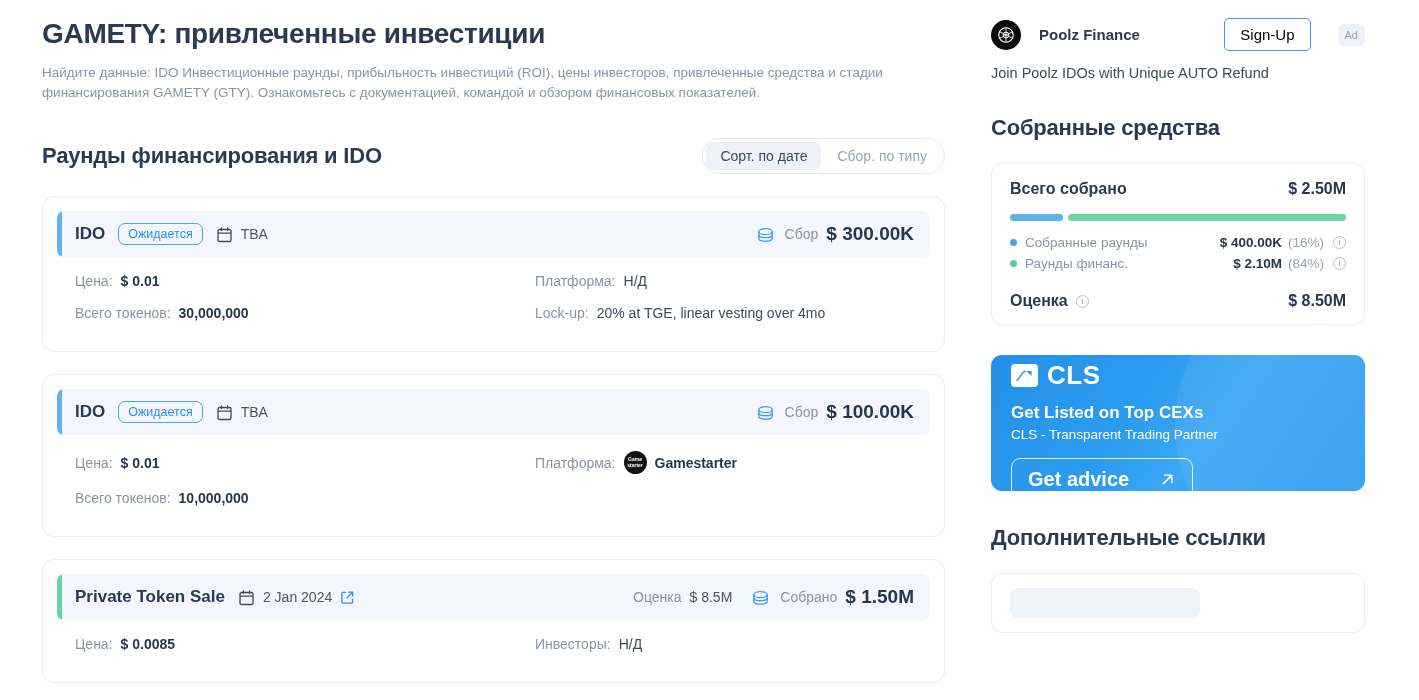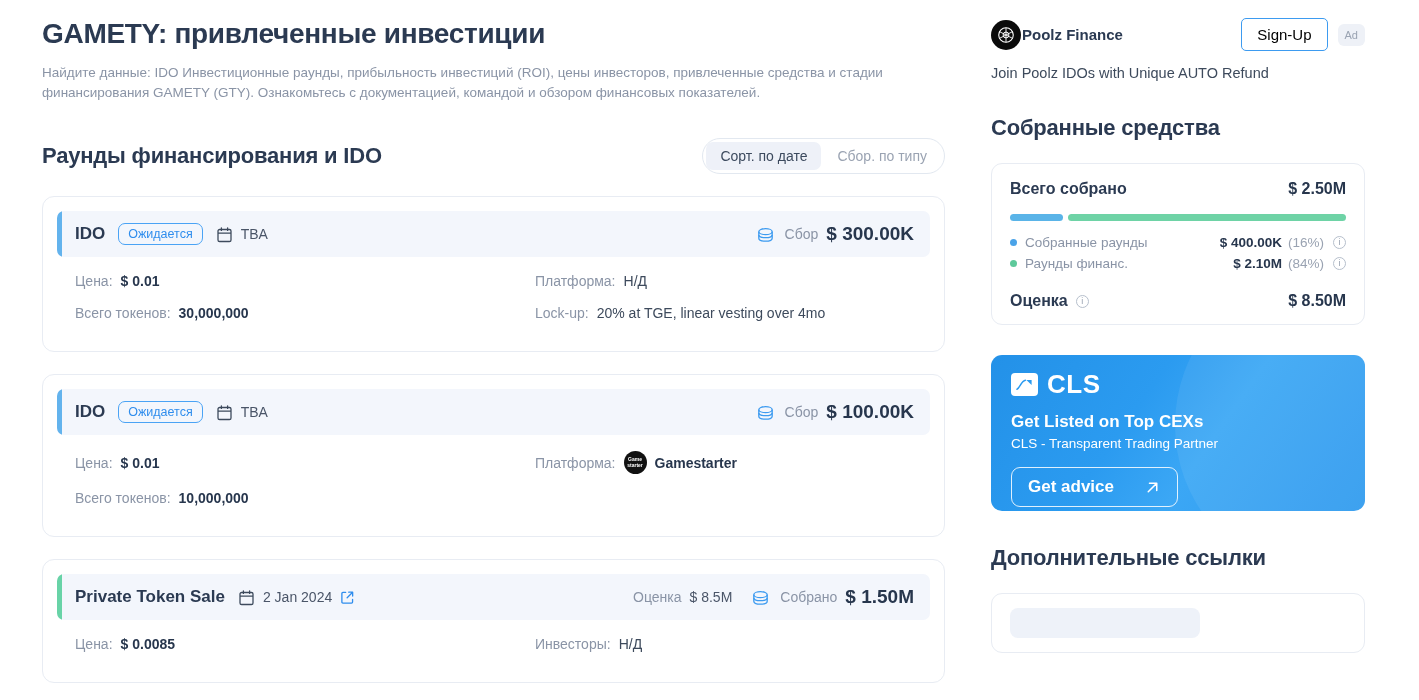--- a/index.html
+++ b/index.html
@@ -96,21 +96,21 @@
   .plat-logo {
     width: 23px; height: 23px; border-radius: 50%;
     background: #111; color: #fff; flex: none;
     display: flex; align-items: center; justify-content: center;
     font-size: 5px; line-height: 1.05; font-weight: 700; text-align: center;
   }
 
   
   .right-col { width: 444px; padding: 18px 54px 0 16px; }
 
-  .ad-head { display: flex; align-items: center; gap: 1px; }
+  .ad-head { display: flex; align-items: center; gap: 18px; }
   .poolz-logo {
     width: 30px; height: 30px; border-radius: 50%; background: #0b0b0b;
     display: flex; align-items: center; justify-content: center; flex: none;
   }
   .ad-name { font-size: 15px; font-weight: 700; color: #2b3a52; flex: 1; }
   .signup-btn {
     border: 1px solid #3d9bf0; color: #000000; background: #fff;
     border-radius: 5px; font-size: 15px; padding: 7px 15px;
     font-family: inherit; cursor: pointer;
   }
@@ -158,41 +158,41 @@
   }
 
   .funds-bottom {
     display: flex; align-items: center; margin-top: 18px;
   }
   .funds-bottom .k { font-size: 16px; font-weight: 700; color: #2b3a52; margin-right: 8px; }
   .funds-bottom .v { font-size: 16px; font-weight: 700; color: #27364d; margin-left: auto; }
 
   
   .cls-banner {
-    margin-top: 30px; height: 156px; border-radius: 11px;
+    margin-top: 30px; height: 136px; border-radius: 11px;
     background: linear-gradient(125deg, #2391e8 0%, #2b9bf0 38%, #3ba7f5 58%, #2f9aee 100%);
-    padding: 14px 20px; color: #fff; position: relative; overflow: hidden;
+    padding: 5px 20px; color: #fff; position: relative; overflow: hidden;
   }
   .cls-banner::after {
     content: ""; position: absolute; right: -60px; top: -70px;
     width: 250px; height: 280px; border-radius: 50%;
     background: rgba(255,255,255,0.07);
   }
   .cls-logo-row { display: flex; align-items: center; gap: 9px; position: relative; }
   .cls-mark {
     width: 27px; height: 23px; border-radius: 4px; background: #fff;
     display: flex; align-items: center; justify-content: center;
   }
   .cls-word { font-size: 26px; font-weight: 700; letter-spacing: 0.5px; }
   .cls-head { margin-top: 12px; font-size: 17px; font-weight: 700; position: relative; }
   .cls-sub { margin-top: 4px; font-size: 13.5px; position: relative; }
   .cls-btn {
     margin-top: 16px; display: inline-flex; align-items: center; gap: 30px;
     border: 1.5px solid rgba(255,255,255,0.85); border-radius: 9px;
-    padding: 9px 16px; font-size: 17px; font-weight: 700; color: #fff;
+    padding: 9px 16px; font-size: 20px; font-weight: 700; color: #fff;
     background: transparent; font-family: inherit; cursor: pointer; position: relative;
   }
 
   .links-card {
     margin-top: 22px; border: 1px solid #e8ecf3; border-radius: 11px;
     background: #fff; padding: 14px 18px; height: 60px;
   }
   .link-pill {
     width: 190px; height: 30px; border-radius: 8px; background: #eef2f9;
   }

